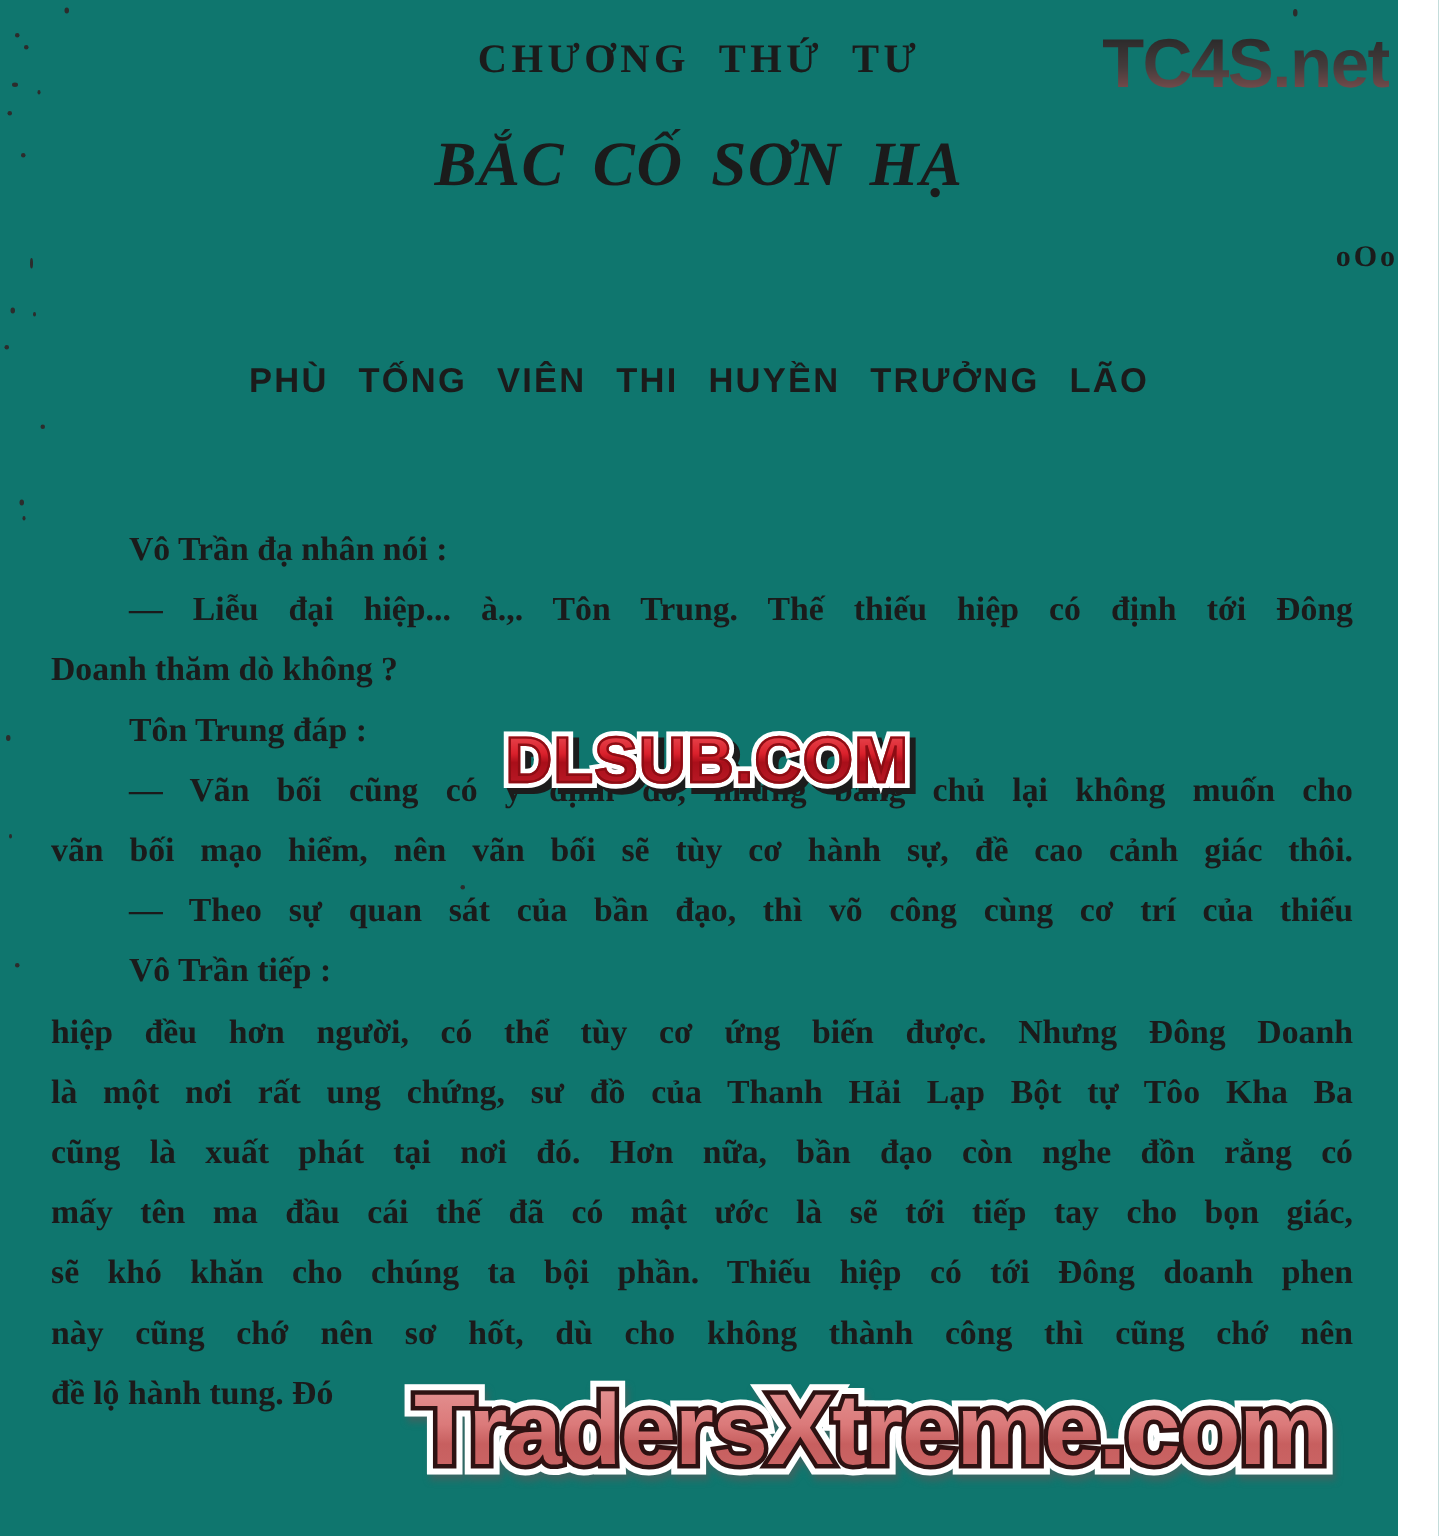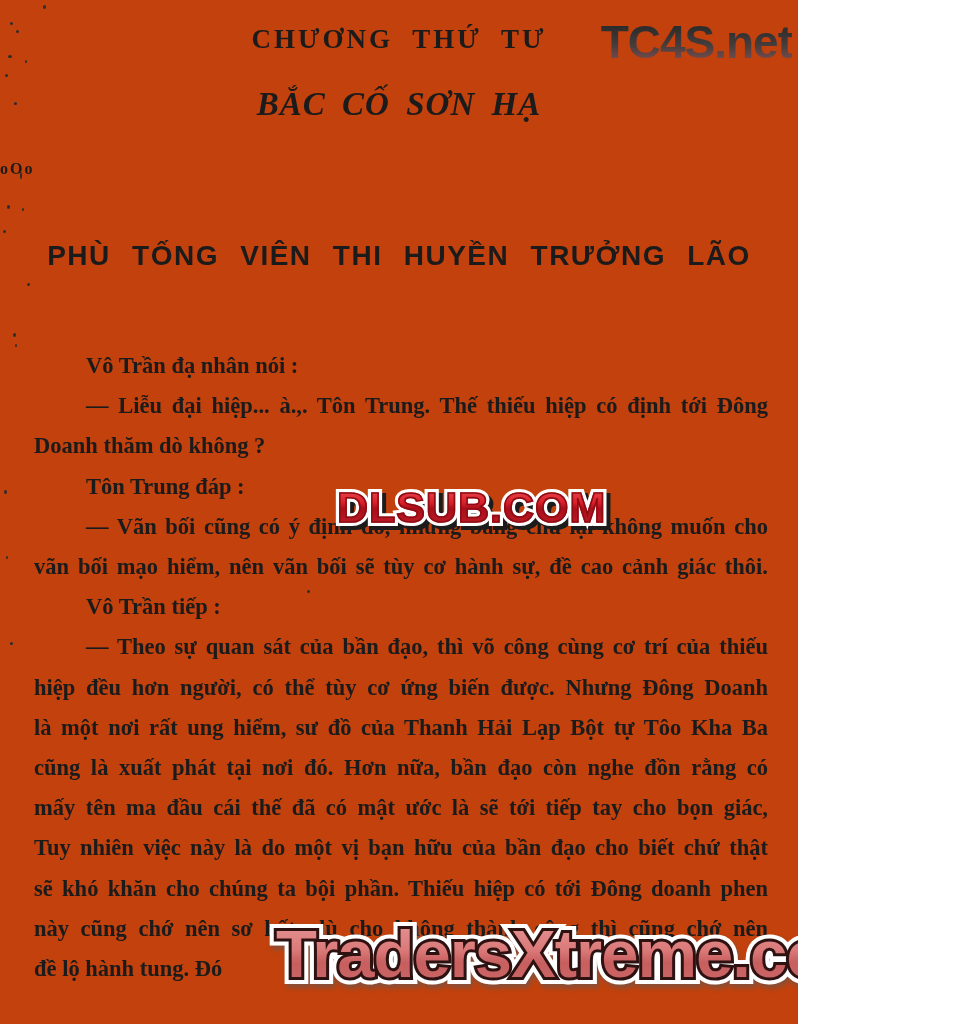--- a/index.html
+++ b/index.html
@@ -1,42 +1,42 @@
 <!DOCTYPE html>
 <html><head>
 <meta charset="utf-8">
 <style>
   html,body { margin:0; padding:0; background:#ffffff; }
   .page {
-    position:relative; width:798px; height:1024px;
-    background:#c2410c; overflow:hidden;
+    position:relative; width:932px; height:1024px;
+    background:#0f766e; overflow:hidden;
     font-family:"Liberation Serif", serif;
     color:#1b1b1b;
   }
 
   
   .kicker {
     position:absolute; top:24px; left:0; width:100%;
     text-align:center; font-size:27px; font-weight:bold;
     letter-spacing:3px; word-spacing:10px;
   }
   .chapter-title {
     position:absolute; top:86px; left:0; width:100%;
-    text-align:center; font-size:33px; font-weight:bold; font-style:italic;
+    text-align:center; font-size:42px; font-weight:bold; font-style:italic;
     letter-spacing:1px; word-spacing:7px;
   }
   .divider {
     position:absolute; top:160px; left:0; width:100%;
-    text-align:left; font-size:16px; font-weight:bold; letter-spacing:2px;
+    text-align:right; font-size:20px; font-weight:bold; letter-spacing:2px;
   }
   .heading {
     position:absolute; top:240px; left:0; width:100%;
     text-align:center;
     font-family:"Liberation Sans", sans-serif;
-    font-size:28px; font-weight:bold;
+    font-size:23px; font-weight:bold;
     letter-spacing:1.5px; word-spacing:12px;
   }
 
   
   .bodytext {
     position:absolute; top:302px; left:34px; right:30px;
     font-size:22.5px; line-height:40.2px; font-weight:bold;margin-top:44px;
   }
   .ln { min-height:40.2px; }
   .ind { padding-left:52px; }
@@ -115,27 +115,26 @@
   <div class="divider">oOo</div>
   <div class="heading">PHÙ TỐNG VIÊN THI HUYỀN TRƯỞNG LÃO</div>
 
   <div class="bodytext">
     <div class="ln ind">Vô Trần đạ nhân nói :</div>
     <div class="ln ind just">— Liễu đại hiệp... à.,. Tôn Trung. Thế thiếu hiệp có định tới Đông</div>
     <div class="ln">Doanh thăm dò không ?</div>
     <div class="ln ind">Tôn Trung đáp :</div>
     <div class="ln ind just">— Vãn bối cũng có ý định đó, nhưng bang chủ lại không muốn cho</div>
     <div class="ln just">vãn bối mạo hiểm, nên vãn bối sẽ tùy cơ hành sự, đề cao cảnh giác thôi.</div>
+    <div class="ln ind just">— Theo sự quan sát của bần đạo, thì võ công cùng cơ trí của thiếu</div>
     <div class="ln ind">Vô Trần tiếp :</div>
-    <div class="ln ind just">— Theo sự quan sát của bần đạo, thì võ công cùng cơ trí của thiếu</div>
     <div class="ln just">hiệp đều hơn người, có thể tùy cơ ứng biến được. Nhưng Đông Doanh</div>
-    <div class="ln just">là một nơi rất ung hiểm, sư đồ của Thanh Hải Lạp Bột tự Tôo Kha Ba</div>
+    <div class="ln just">là một nơi rất ung chứng, sư đồ của Thanh Hải Lạp Bột tự Tôo Kha Ba</div>
     <div class="ln just">cũng là xuất phát tại nơi đó. Hơn nữa, bần đạo còn nghe đồn rằng có</div>
     <div class="ln just">mấy tên ma đầu cái thế đã có mật ước là sẽ tới tiếp tay cho bọn giác,</div>
-    <div class="ln just">Tuy nhiên việc này là do một vị bạn hữu của bần đạo cho biết chứ thật</div>
     <div class="ln just">sẽ khó khăn cho chúng ta bội phần. Thiếu hiệp có tới Đông doanh phen</div>
     <div class="ln just">này cũng chớ nên sơ hốt, dù cho không thành công thì cũng chớ nên</div>
     <div class="ln">đề lộ hành tung. Đó</div>
   </div>
 
   <div class="wm-tc4s">TC4S.net</div>
 
   <div class="wm-layered wm-dlsub">
     <span class="layer dl-shadow">DLSUB.COM</span>
     <span class="layer dl-white">DLSUB.COM</span>

